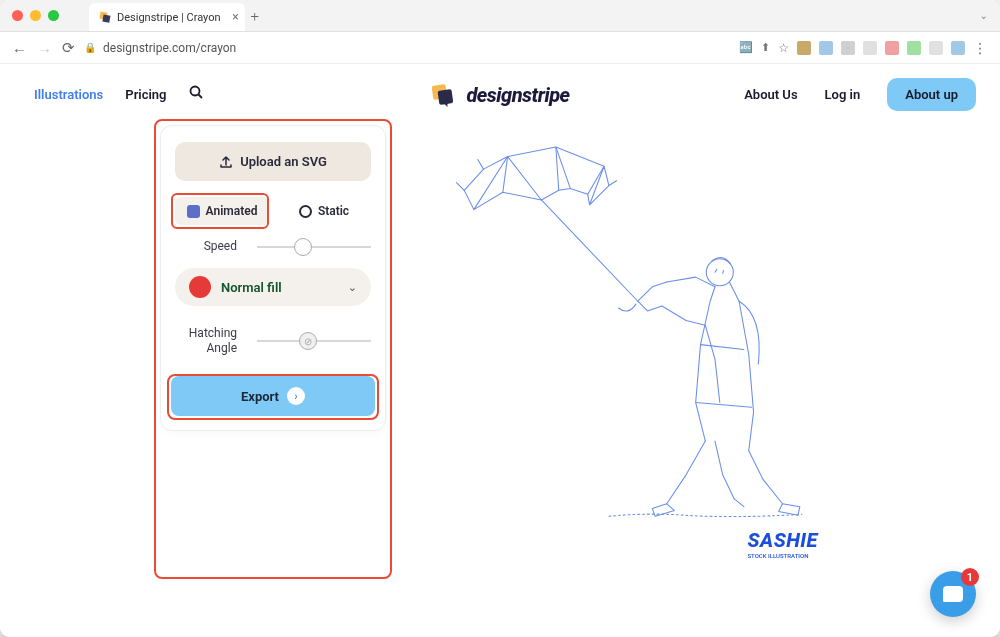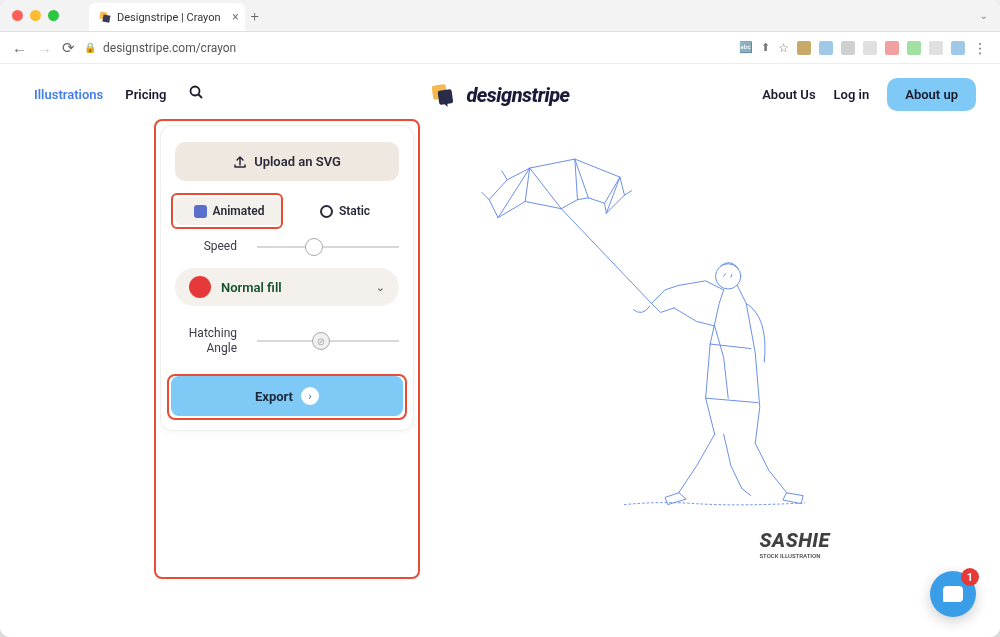--- a/index.html
+++ b/index.html
@@ -31,28 +31,28 @@
     
     .page { position: relative; height: calc(100% - 64px); background: #fff; padding-left: 10px; }
     
     .nav-bar { display: flex; align-items: center; padding: 14px 24px; }
     .nav-left { display: flex; gap: 22px; align-items: center; font-size: 13px; font-weight: 600; }
     .nav-illustrations { color: #437fec; }
     .nav-pricing { color: #1a1a2e; }
     .search-ic { color: #1a1a2e; font-size: 15px; }
     .logo-area { position: absolute; left: 50%; transform: translateX(-50%); display: flex; align-items: center; gap: 8px; font-style: italic; }
     .logo-text { font-size: 20px; font-weight: 800; color: #1a1a3a; letter-spacing: -0.5px; }
-    .nav-right { margin-left: auto; display: flex; gap: 18px; align-items: center; font-size: 13px; font-weight: 600; color: #1a1a2e; }
+    .nav-right { margin-left: auto; display: flex; gap: 27px; align-items: center; font-size: 13px; font-weight: 600; color: #1a1a2e; }
     .signup-btn { background: #7ec9f5; padding: 9px 18px; border-radius: 10px; color: #1a1a2e; }
     
     .content { display: flex; padding: 0 150px 0 150px; gap: 30px; position: relative; }
     
     .panel-wrap { position: relative; }
     .red-box-panel { position: absolute; border: 2.5px solid #e94b35; border-radius: 8px; top: -6px; left: -6px; right: -6px; bottom: -30px; z-index: 1; pointer-events:none;}
-    .panel { width: 254px; background: #fff; border: 1px solid #eee; border-radius: 12px; padding: 16px 14px 60px 14px; position: relative; z-index: 2; box-shadow: 0 1px 8px rgba(0,0,0,0.04); }
+    .panel { width: 226px; background: #fff; border: 1px solid #eee; border-radius: 12px; padding: 16px 14px 60px 14px; position: relative; z-index: 2; box-shadow: 0 1px 8px rgba(0,0,0,0.04); }
     
     .upload-btn { width: 100%; background: #efe8e1; border-radius: 10px; padding: 12px 8px; font-size: 13px; font-weight: 600; color: #2a2a3a; display: flex; align-items: center; justify-content: center; gap: 7px; }
     
     .mode-row { display: flex; gap: 8px; margin: 16px 0 10px; position: relative; }
     .mode-chip { flex: 1; display: flex; align-items: center; justify-content: center; gap: 6px; font-size: 12px; font-weight: 600; padding: 7px 4px; border-radius: 6px; color: #2a2a3a; }
     .mode-chip.active { background: #f4f0eb; }
     .mode-ic { width: 13px; height: 13px; border: 2px solid #2a2a3a; border-radius: 3px; }
     .mode-ic.filled { background: #5a6fc9; border-color:#5a6fc9; }
     .mode-ic.static { border-radius: 50%; }
     .red-box-anim { position: absolute; border: 2.5px solid #e94b35; border-radius: 6px; top: -4px; left: -4px; width: 50%; bottom: -4px; z-index: 3; pointer-events:none;}
@@ -67,21 +67,21 @@
     .fill-swatch { width: 22px; height: 22px; border-radius: 50%; background: #e63a3a; }
     .fill-text { font-size: 13px; font-weight: 600; color: #14532d; }
     .fill-caret { margin-left: auto; color: #555; font-size: 11px; }
     
     .export-btn { position: absolute; left: 10px; right: 10px; bottom: 14px; background: #7ec9f5; border-radius: 8px; padding: 11px; font-size: 13px; font-weight: 700; color: #1a2a3a; display: flex; align-items: center; justify-content: center; gap: 8px; }
     .export-arrow { width: 18px; height: 18px; background: #fff; border-radius: 50%; display: flex; align-items: center; justify-content: center; color: #4a7aa8; font-size: 10px; }
     .red-box-export { position: absolute; border: 2.5px solid #e94b35; border-radius: 8px; left: 6px; right: 6px; bottom: 10px; height: 46px; z-index: 3; pointer-events:none;}
     
     .canvas { flex: 1; position: relative; }
     .sketch { width: 100%; height: 420px; }
-    .sashie { position: absolute; bottom: -10px; right: 20px; color: #404040; font-weight: 800; font-size: 20px; font-style: italic; letter-spacing: 0.5px; margin-top: 40px; }
+    .sashie { position: absolute; bottom: -10px; right: 32px; color: #1d4ed8; font-weight: 800; font-size: 20px; font-style: italic; letter-spacing: 0.5px; margin-top: 40px; }
     .sashie-sub { font-size: 6px; display:block; letter-spacing:0; font-style:normal; font-weight:500; }
     
     .chat-widget { position: absolute; bottom: 20px; right: 24px; width: 46px; height: 46px; background: #3a9de8; border-radius: 50%; display: flex; align-items: center; justify-content: center; box-shadow: 0 4px 14px rgba(0,0,0,0.2); }
     .chat-ic { width: 20px; height: 16px; background: #fff; border-radius: 4px 4px 4px 1px; }
     .chat-badge { position: absolute; top: -3px; right: -3px; width: 18px; height: 18px; background: #e63a3a; color: #fff; border-radius: 50%; font-size: 11px; display: flex; align-items: center; justify-content: center; font-weight:600; }
   </style>
 </head>
 <body>
 
 <div class="browser-window">

